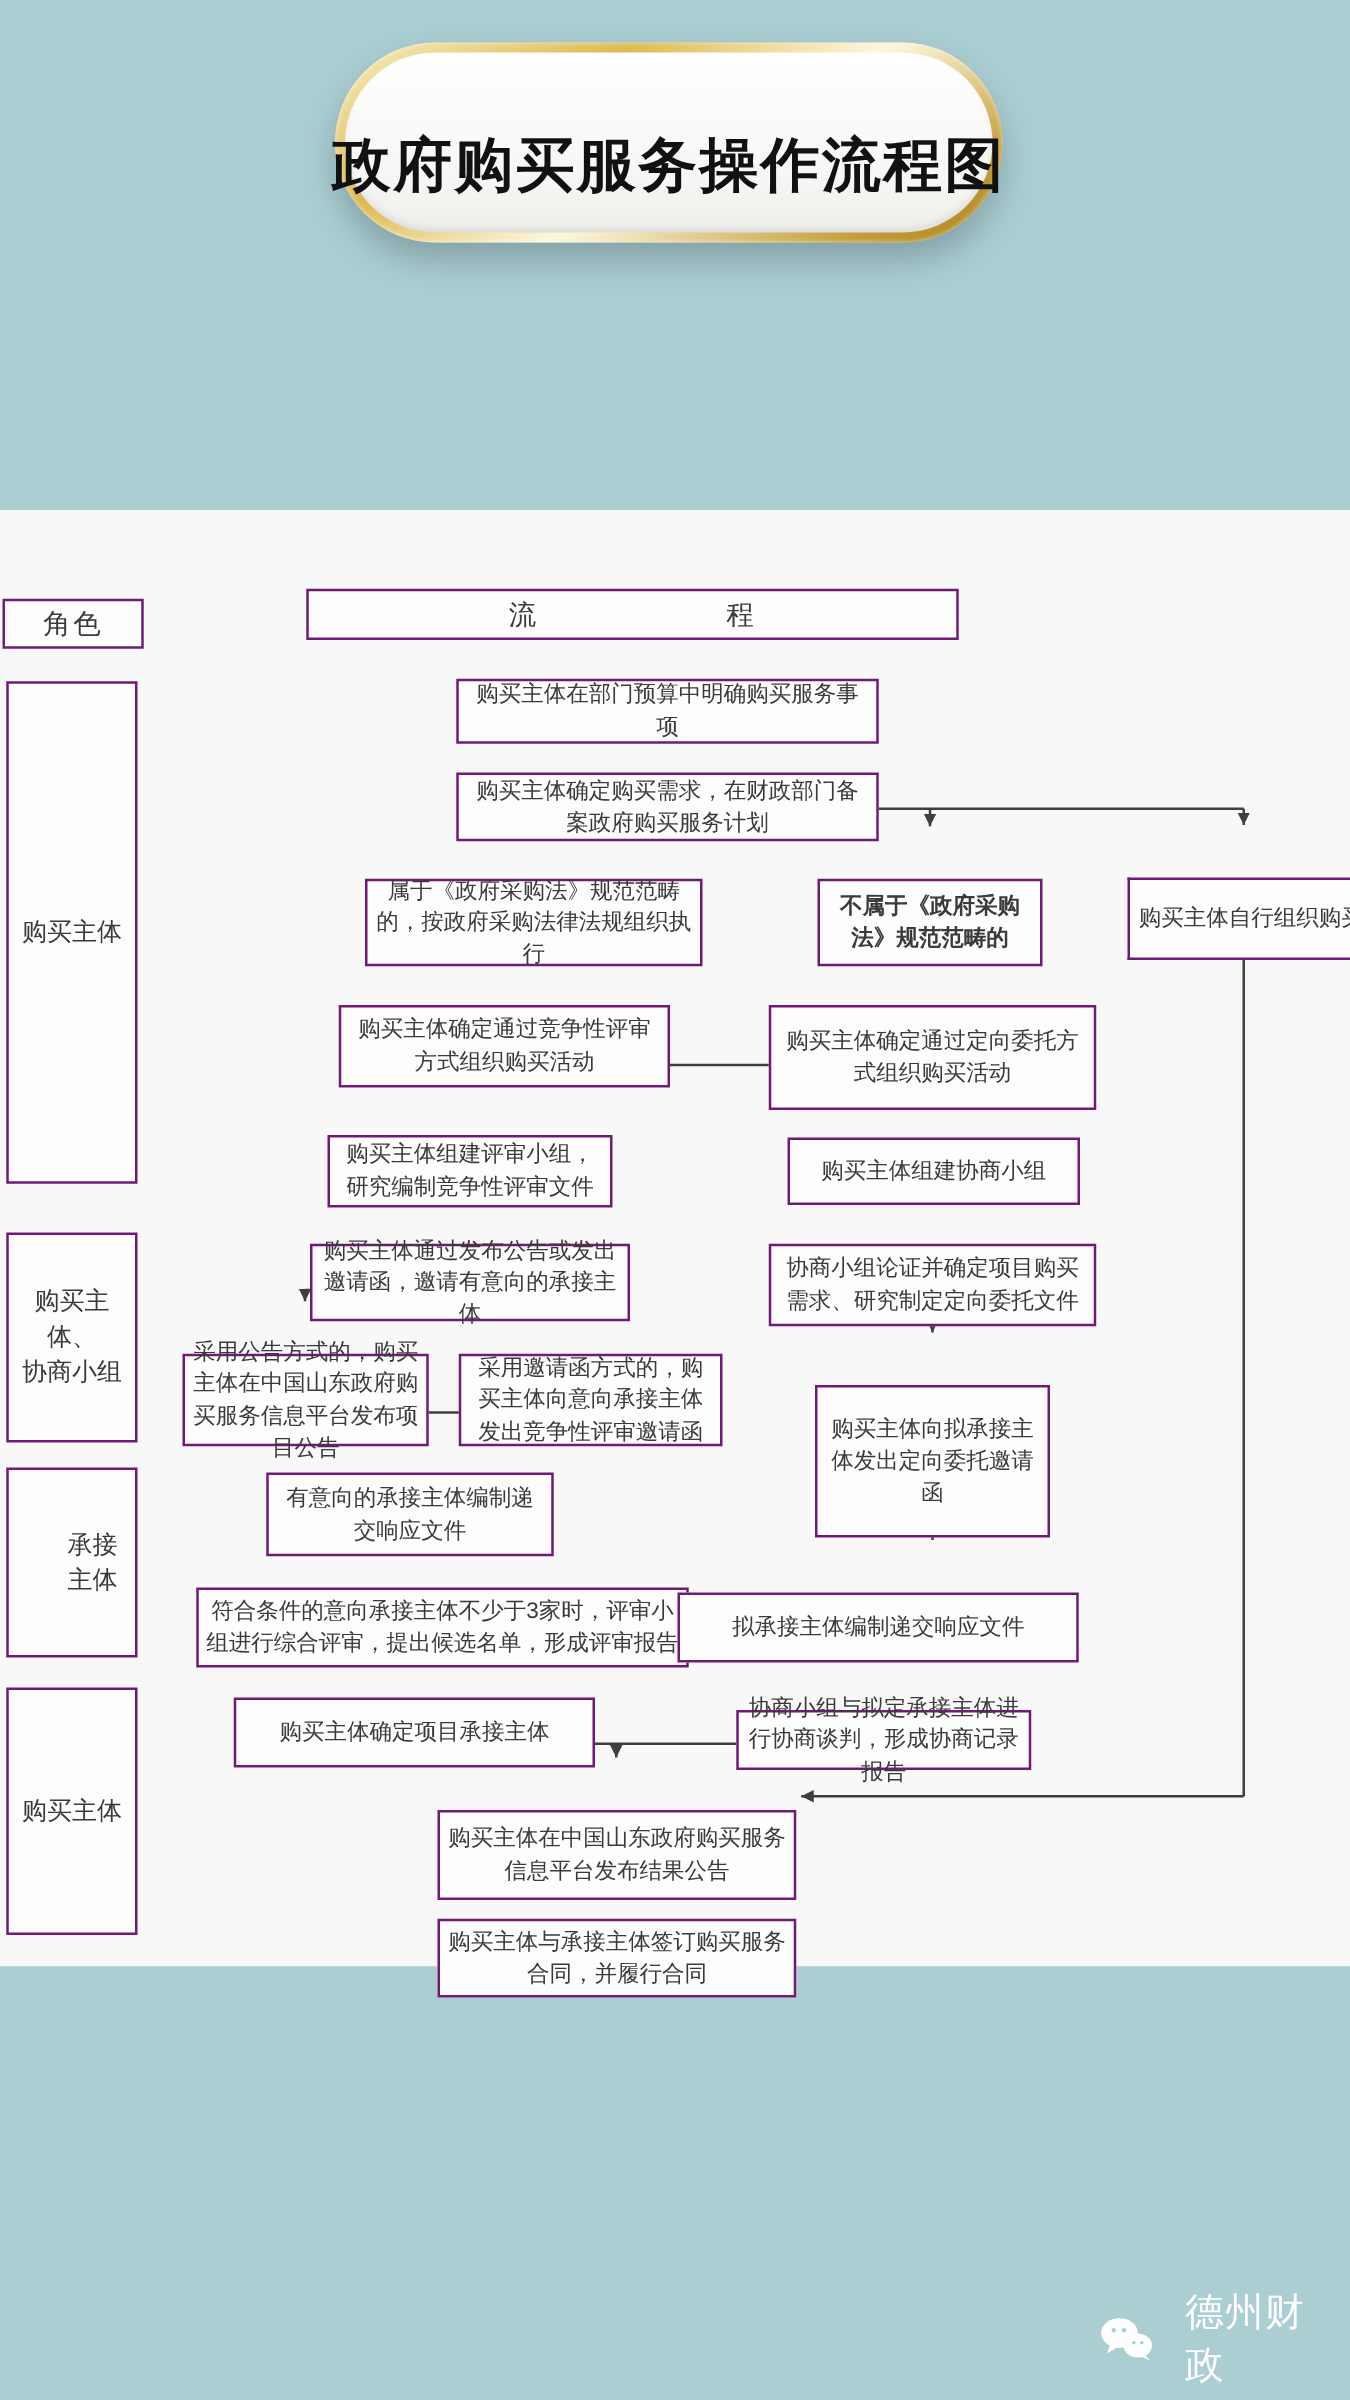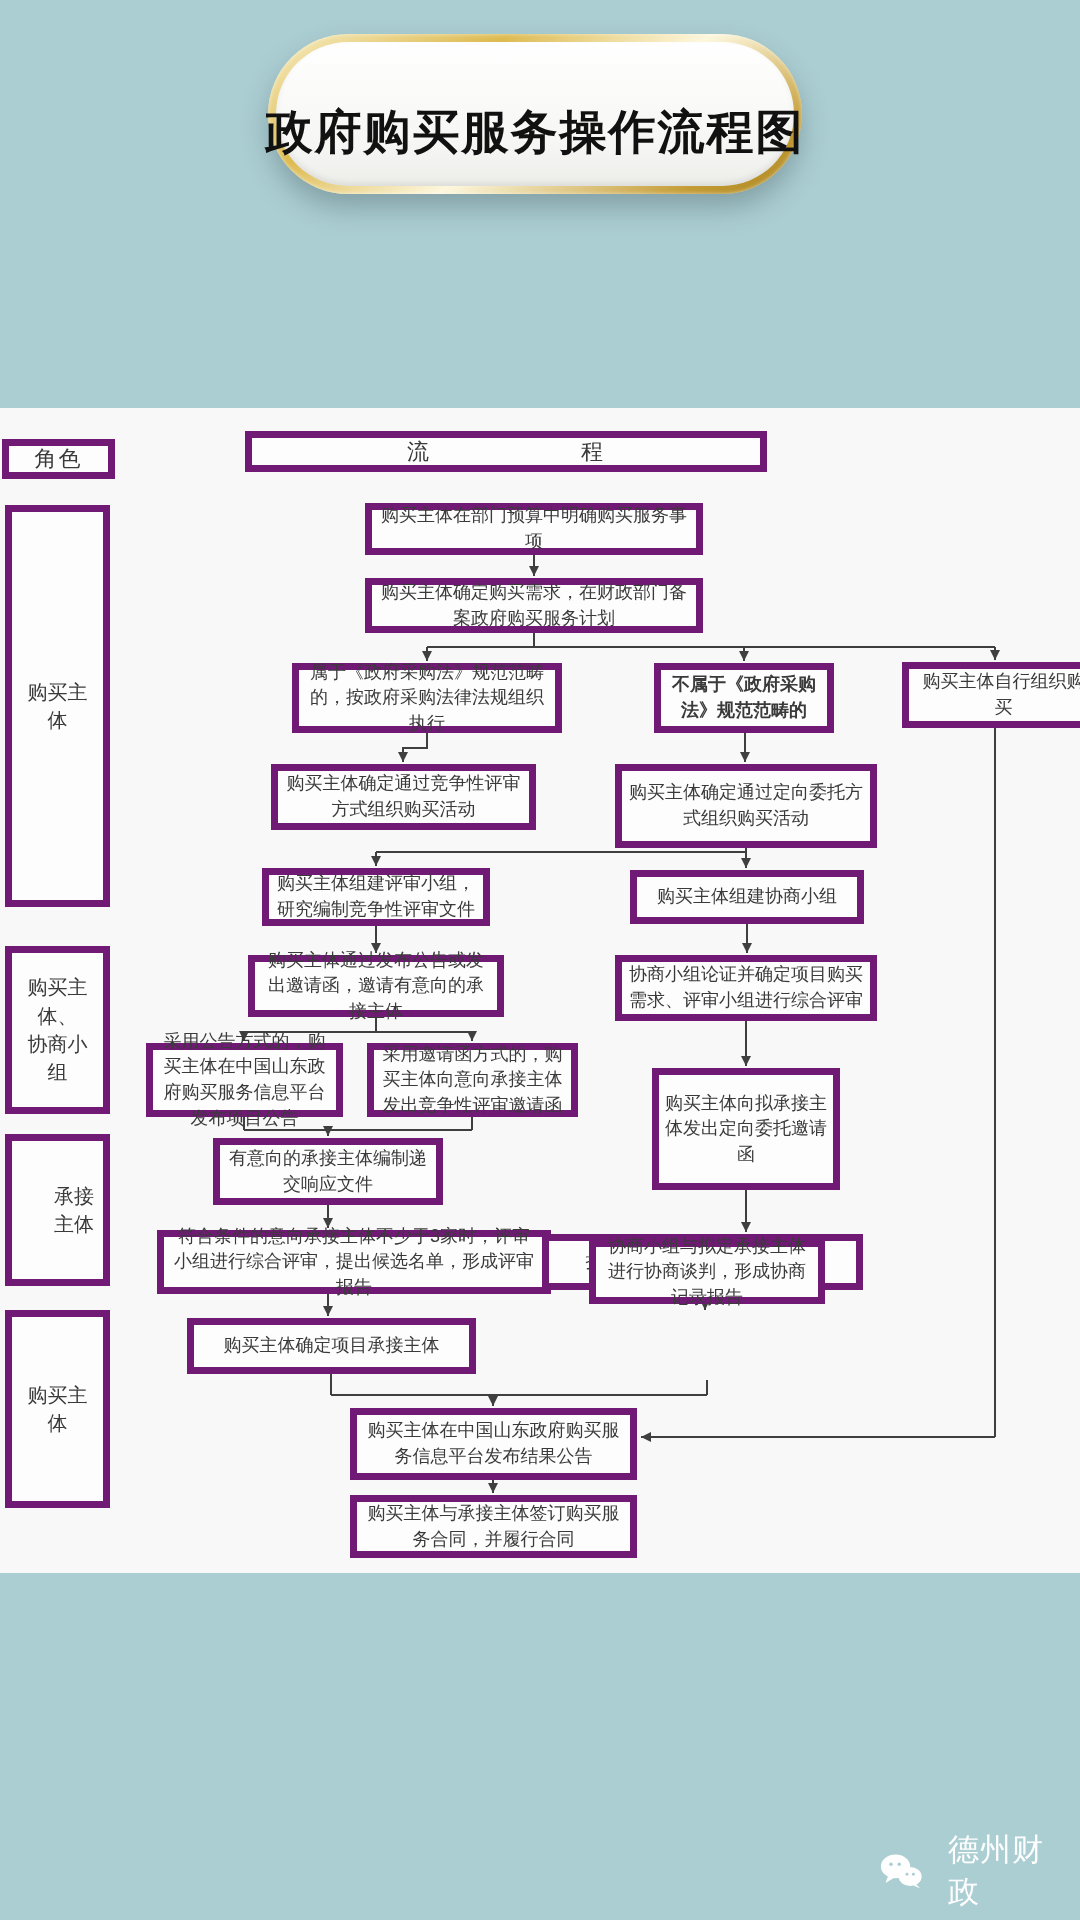--- a/index.html
+++ b/index.html
@@ -27,24 +27,25 @@
     font-size:47px;font-weight:700;color:#111;letter-spacing:2px;
     margin:0 0 22px 0;white-space:nowrap;
   }
 
   
   .sheet{left:0;top:408px;width:1080px;height:1165px;background:#f7f8f7;}
 
   
   .dbox{
     position:absolute;box-sizing:border-box;
-    border:7px solid #701a75;background:#fdfdfd;
+    border:2px solid #701a75;background:#fdfdfd;
     display:flex;align-items:center;justify-content:center;
     text-align:center;font-size:18px;line-height:1.42;color:#3a3a3a;
     padding:3px 6px;
+    margin-top:40px;
   }
   .pre{white-space:pre-line;}
   .hdr{font-size:22px;letter-spacing:2px;}
   .process-hdr{display:flex;gap:150px;align-items:center;justify-content:center;}
 
   
   svg.wires{position:absolute;left:0;top:0;pointer-events:none;}
 
   
   .watermark{
@@ -137,29 +138,29 @@
 <div class="dbox" style="left:365px;top:503px;width:338px;height:52px;">购买主体在部门预算中明确购买服务事项</div>
 <div class="dbox" style="left:365px;top:578px;width:338px;height:55px;">购买主体确定购买需求，在财政部门备案政府购买服务计划</div>
 <div class="dbox" style="left:292px;top:663px;width:270px;height:70px;">属于《政府采购法》规范范畴的，按政府采购法律法规组织执行</div>
 <div class="dbox" style="left:654px;top:663px;width:180px;height:70px;font-weight:bold;">不属于《政府采购法》规范范畴的</div>
 <div class="dbox" style="left:902px;top:662px;width:196px;height:66px;border-right:none;">购买主体自行组织购买</div>
 <div class="dbox" style="left:271px;top:764px;width:265px;height:66px;">购买主体确定通过竞争性评审方式组织购买活动</div>
 <div class="dbox" style="left:615px;top:764px;width:262px;height:84px;">购买主体确定通过定向委托方式组织购买活动</div>
 <div class="dbox" style="left:262px;top:868px;width:228px;height:58px;">购买主体组建评审小组，研究编制竞争性评审文件</div>
 <div class="dbox" style="left:630px;top:870px;width:234px;height:54px;">购买主体组建协商小组</div>
 <div class="dbox" style="left:248px;top:955px;width:256px;height:62px;">购买主体通过发布公告或发出邀请函，邀请有意向的承接主体</div>
-<div class="dbox" style="left:615px;top:955px;width:262px;height:66px;">协商小组论证并确定项目购买需求、评审小组进行综合评审</div>
+<div class="dbox" style="left:615px;top:955px;width:262px;height:66px;">协商小组论证并确定项目购买需求、研究制定定向委托文件</div>
 <div class="dbox" style="left:146px;top:1043px;width:197px;height:74px;">采用公告方式的，购买主体在中国山东政府购买服务信息平台发布项目公告</div>
 <div class="dbox" style="left:367px;top:1043px;width:211px;height:74px;">采用邀请函方式的，购买主体向意向承接主体发出竞争性评审邀请函</div>
 <div class="dbox" style="left:652px;top:1068px;width:188px;height:122px;">购买主体向拟承接主体发出定向委托邀请函</div>
 <div class="dbox" style="left:213px;top:1138px;width:230px;height:67px;">有意向的承接主体编制递交响应文件</div>
 <div class="dbox" style="left:157px;top:1230px;width:394px;height:64px;">符合条件的意向承接主体不少于3家时，评审小组进行综合评审，提出候选名单，形成评审报告</div>
 <div class="dbox" style="left:542px;top:1234px;width:321px;height:56px;">拟承接主体编制递交响应文件</div>
 <div class="dbox" style="left:187px;top:1318px;width:289px;height:56px;">购买主体确定项目承接主体</div>
-<div class="dbox" style="left:589px;top:1240px;width:236px;height:64px;">协商小组与拟定承接主体进行协商谈判，形成协商记录报告</div>
+<div class="dbox" style="left:589px;top:1328px;width:236px;height:48px;">协商小组与拟定承接主体进行协商谈判，形成协商记录报告</div>
 <div class="dbox" style="left:350px;top:1408px;width:287px;height:72px;">购买主体在中国山东政府购买服务信息平台发布结果公告</div>
 <div class="dbox" style="left:350px;top:1495px;width:287px;height:63px;">购买主体与承接主体签订购买服务合同，并履行合同</div>
 
 <div class="abs watermark">
   <svg width="48" height="42" viewBox="0 0 48 40">
     <ellipse cx="17" cy="15" rx="16" ry="13" fill="#fefefe"></ellipse>
     <polygon points="9,25 6,33 16,27" fill="#fefefe"></polygon>
     <ellipse cx="33" cy="26" rx="12.5" ry="10.5" fill="#fefefe"></ellipse>
     <polygon points="39,34 44,39 35,35" fill="#fefefe"></polygon>
     <circle cx="12" cy="12.5" r="1.9" fill="#abced3"></circle>

